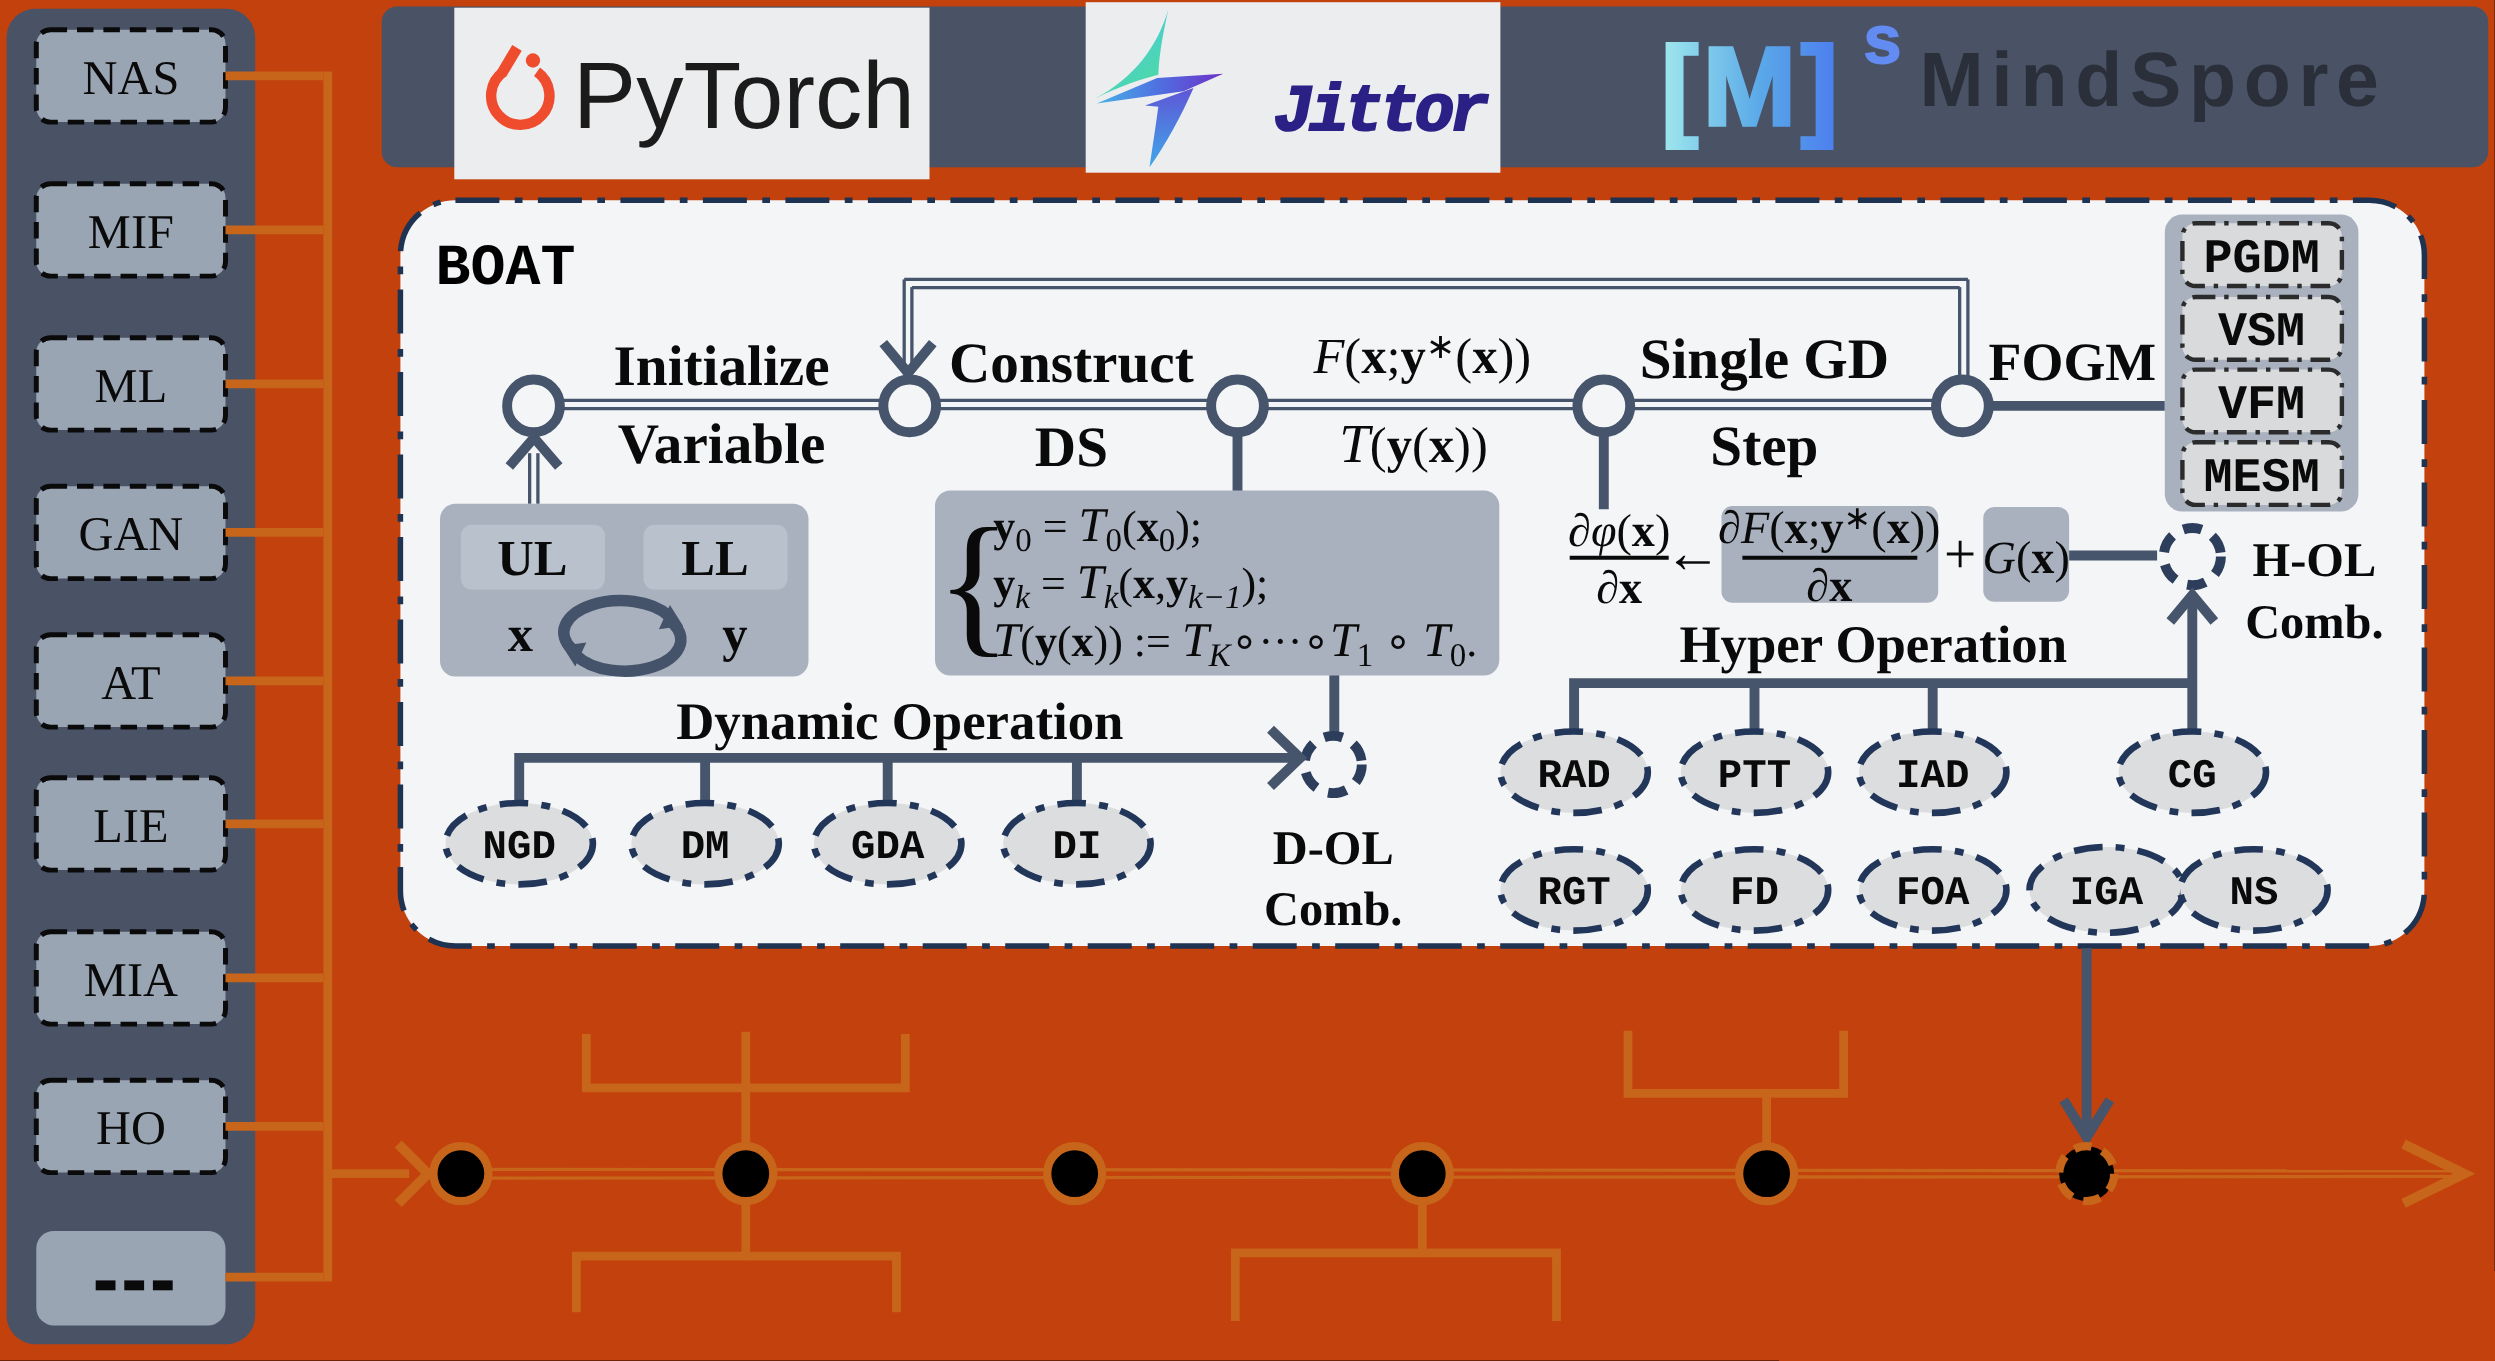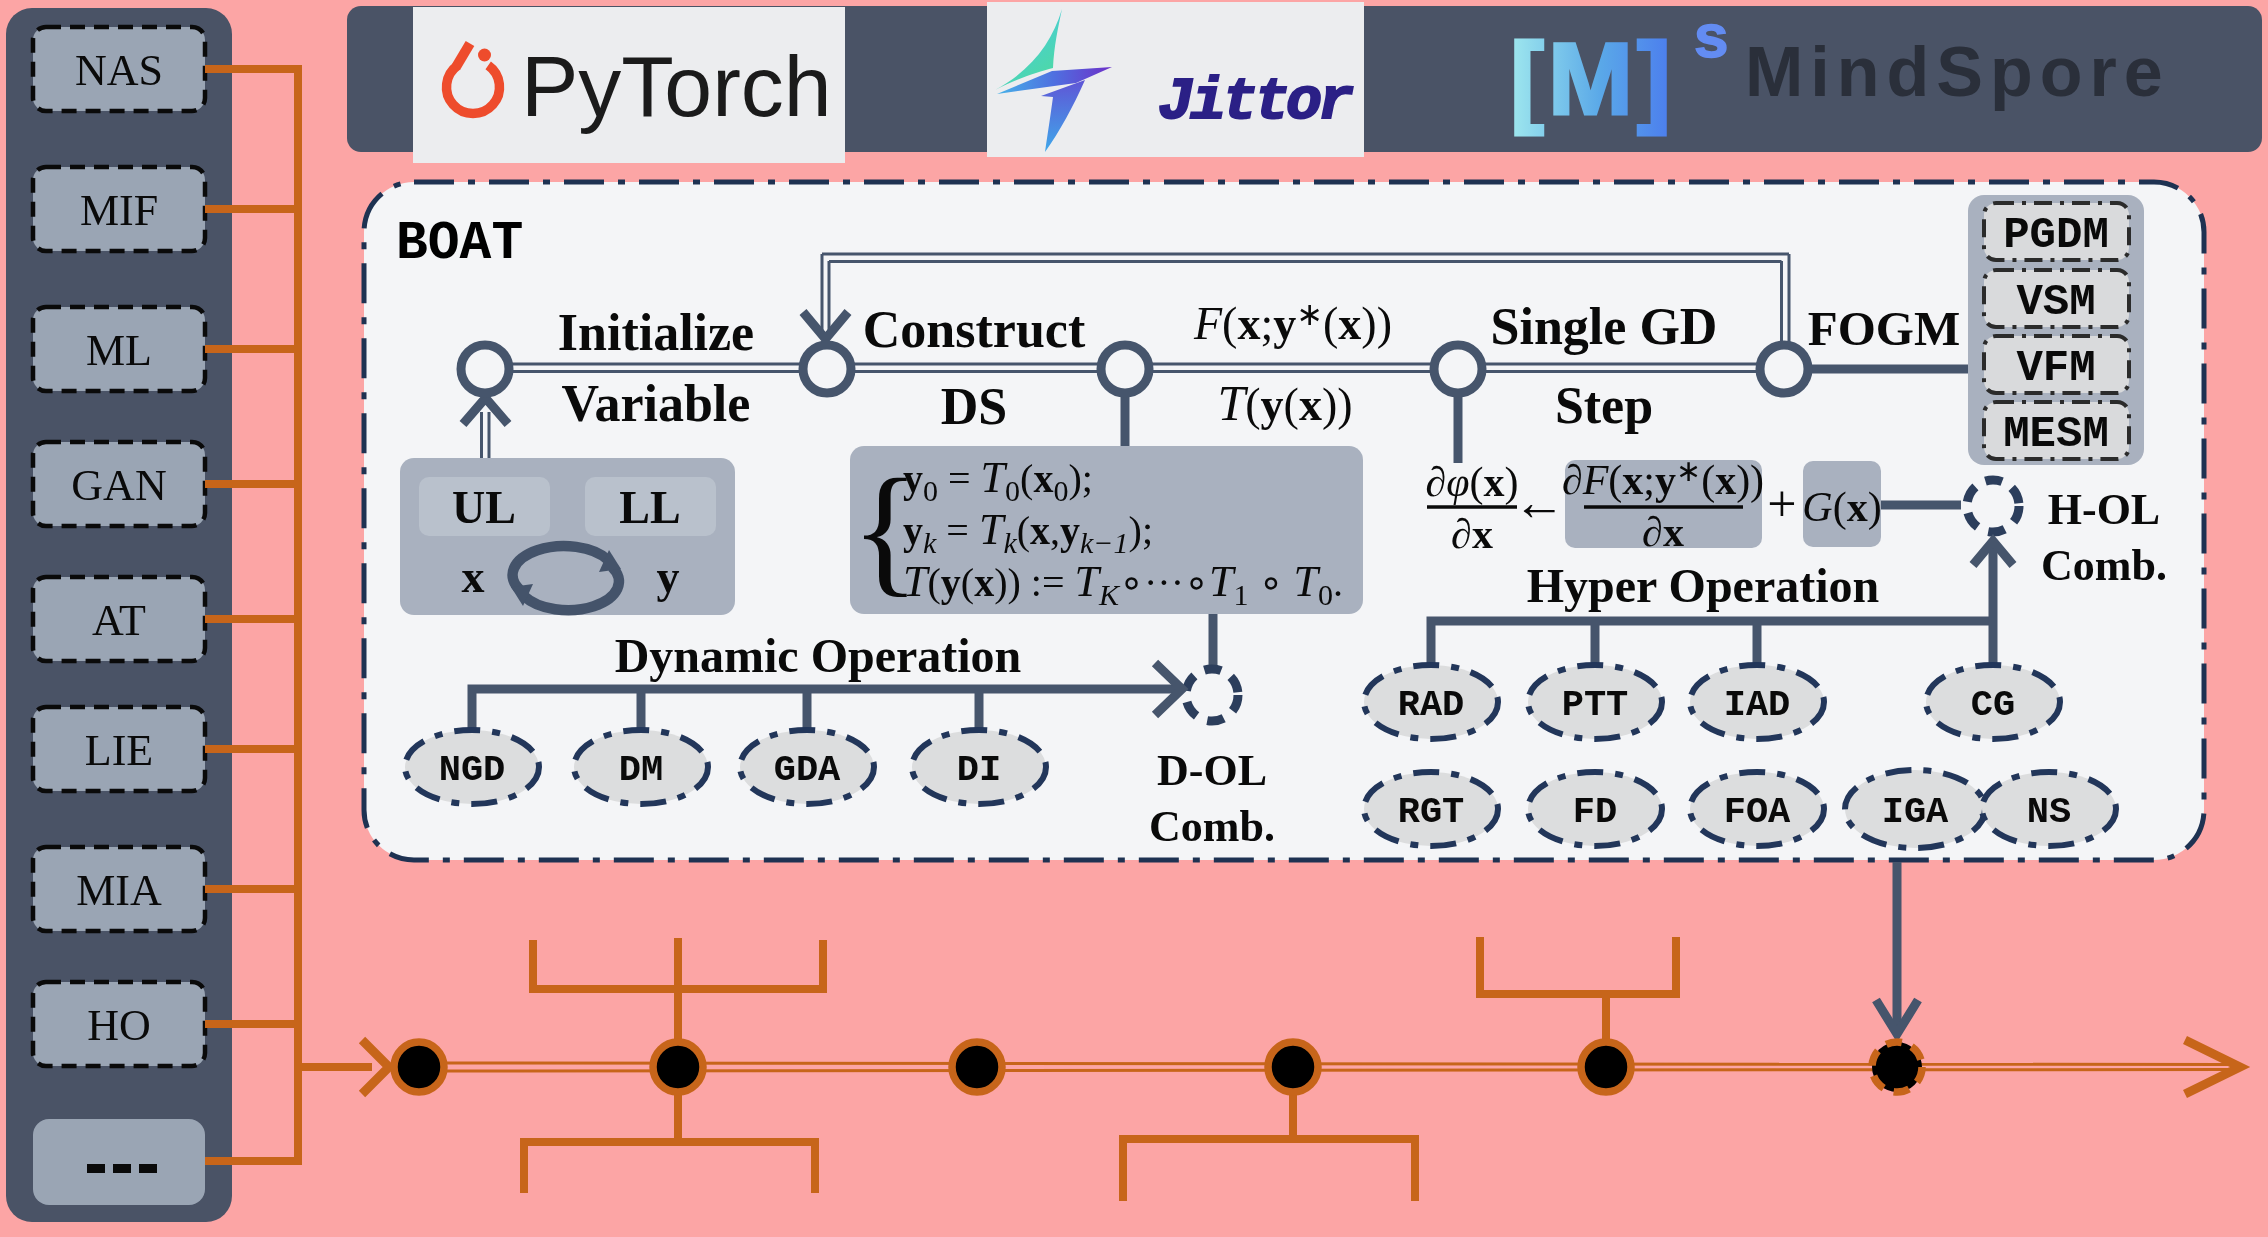--- a/index.html
+++ b/index.html
@@ -1,16 +1,16 @@
 <!DOCTYPE html>
 <html><head>
 <meta charset="utf-8">
 <style>
   html,body{margin:0;padding:0;background:#000;}
-  .wrap{position:relative;width:2268px;height:1237px;background:#fca5a5;overflow:hidden;}
+  .wrap{position:relative;width:2268px;height:1237px;background:#c2410c;overflow:hidden;}
   svg{position:absolute;top:0;left:0;font-family:"Liberation Serif",serif;}
   .mono{font-family:"Liberation Mono",monospace;font-weight:bold;}
   .lbl{font-family:"Liberation Serif",serif;font-weight:bold;fill:#0a0a0a;}
   .side{font-family:"Liberation Serif",serif;fill:#0a0a0a;}
 </style>
 </head>
 <body>
 <div class="wrap">
 <svg width="2268" height="1237" viewBox="0 0 2268 1237">
 <defs>

